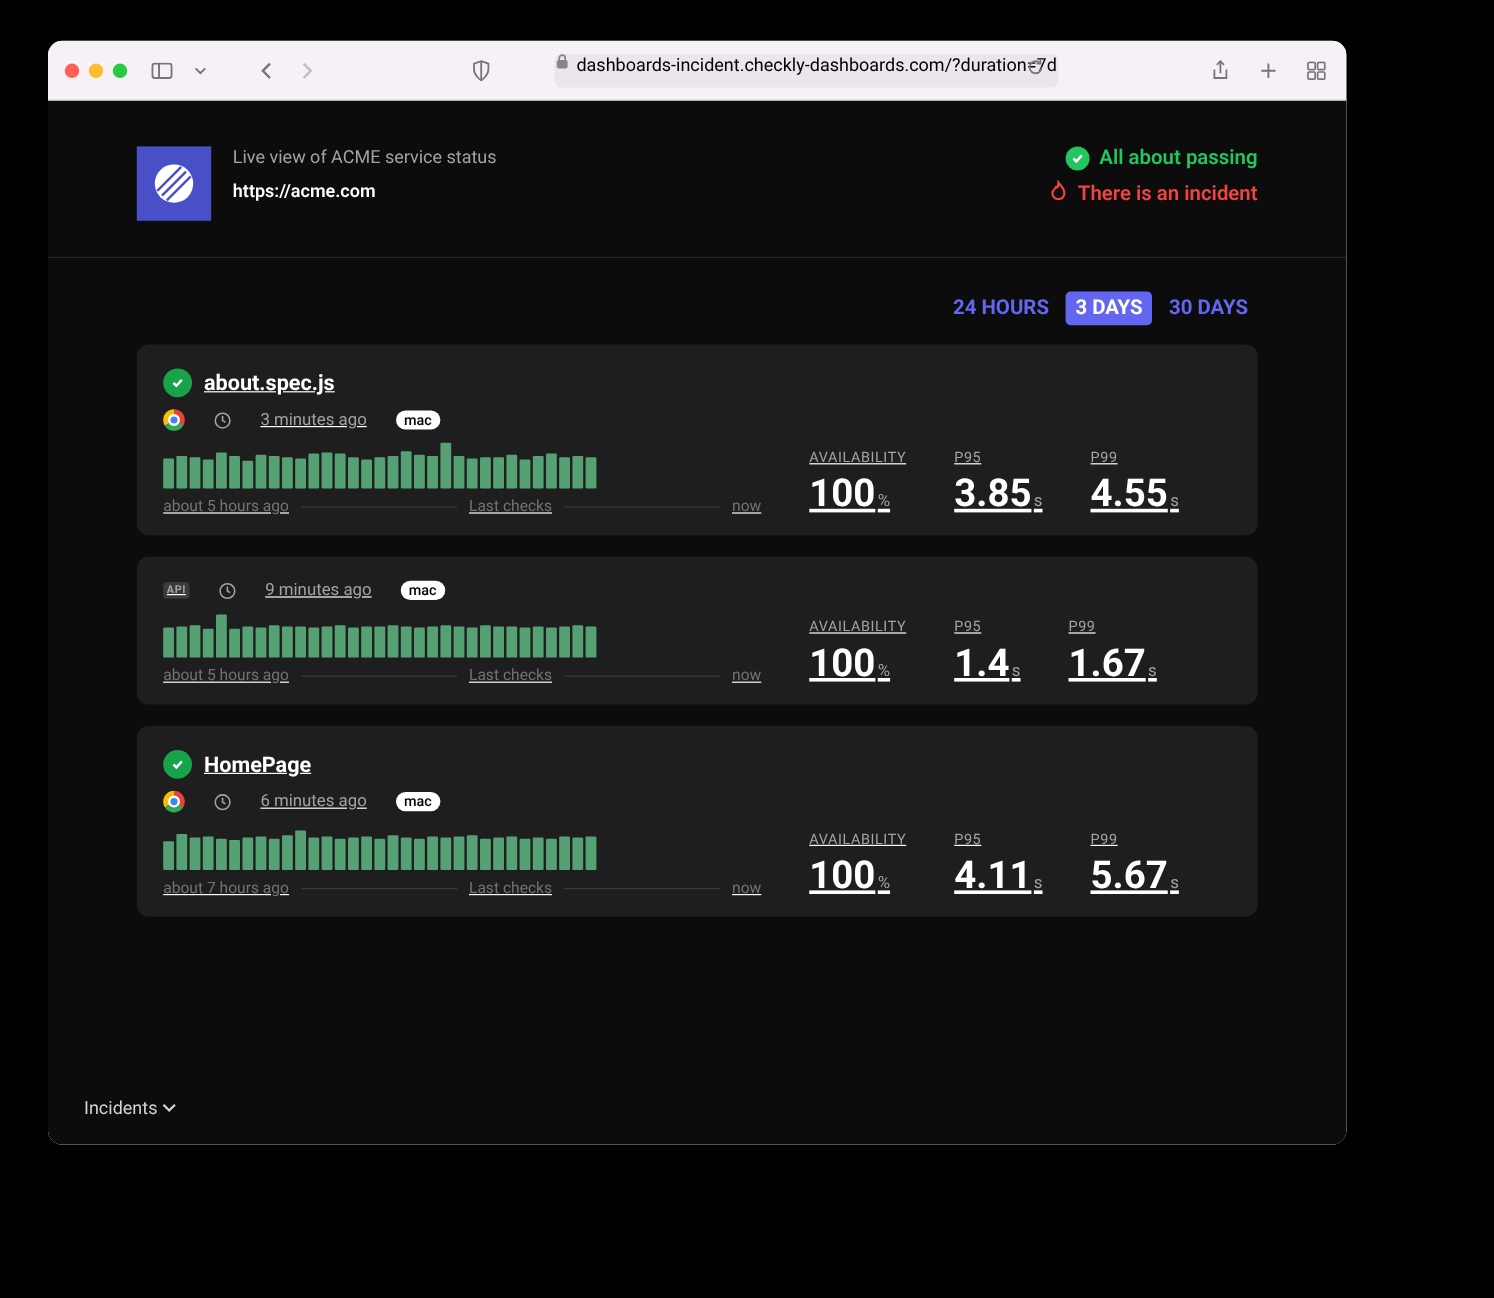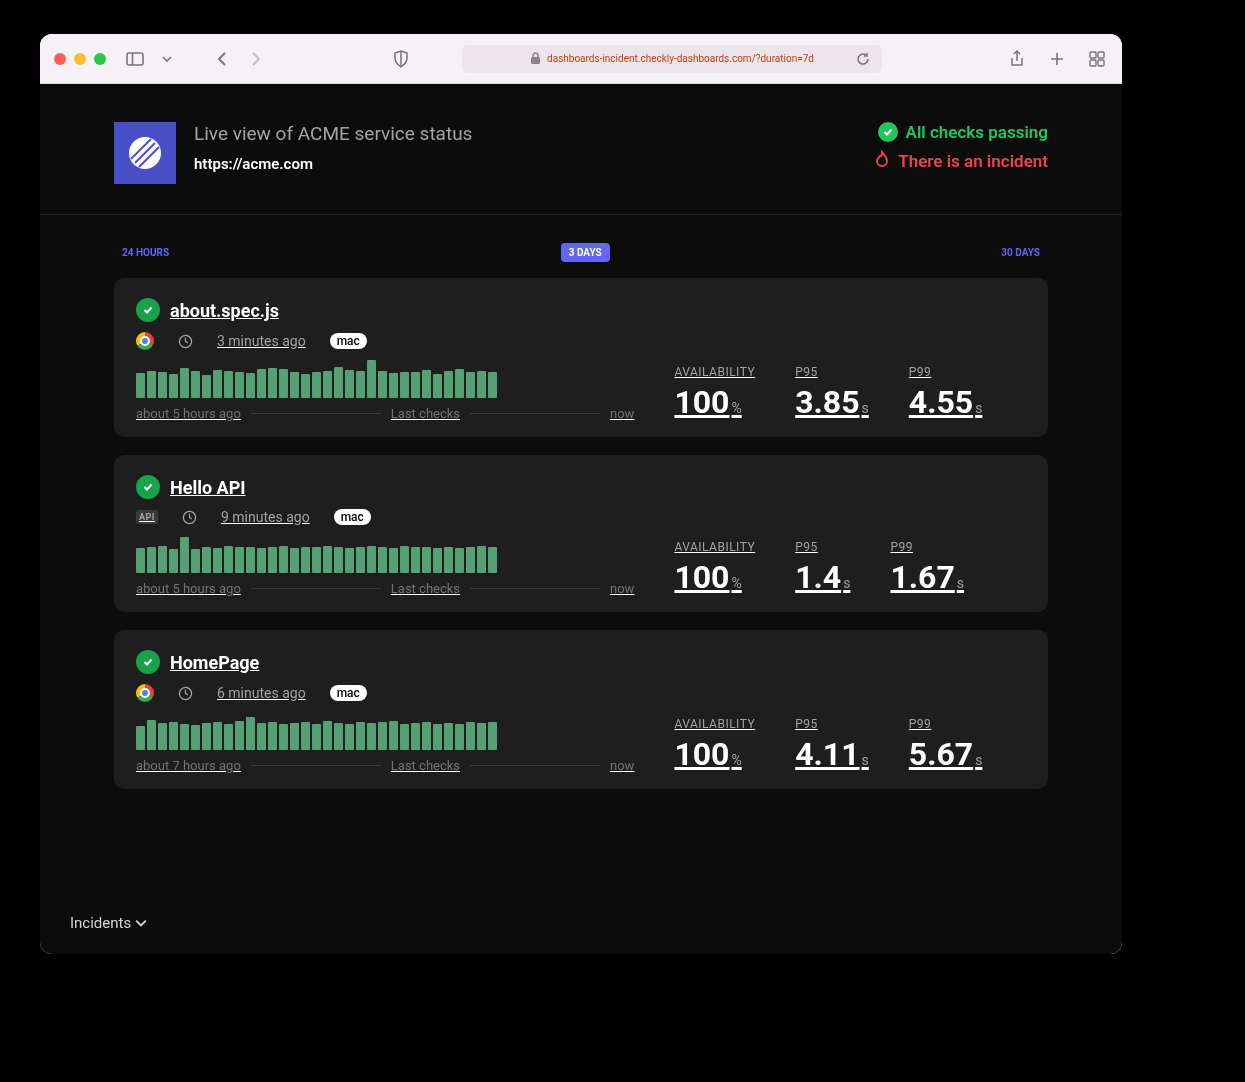--- a/index.html
+++ b/index.html
@@ -66,25 +66,24 @@
     color: #7a737a;
   }
   .chrome .sp { flex: 0 0 14px; }
   .url {
     flex: 0 0 420px;
     height: 28px;
     margin: 0 auto;
     background: #ece6ec;
     border-radius: 6px;
     display: flex;
-    align-items: center;
     justify-content: center;
     gap: 6px;
-    font-size: 10px;
-    color: #c2410c;
+    font-size: 15px;
+    color: #000000;
     position: relative;
   }
   .url .reload { position: absolute; right: 8px; color:#7a737a; }
   .chrome-right { margin-left: auto; display: flex; gap: 18px; }
 
   
   .page {
     flex: 1;
     background: var(--bg-page);
     overflow-y: auto;
@@ -101,21 +100,21 @@
     border-bottom: 1px solid #242424;
   }
   .logo {
     width: 62px; height: 62px;
     background: #4950c7;
     display: flex; align-items: center; justify-content: center;
     margin-right: 18px;
     flex-shrink: 0;
   }
   .title-block h1 { margin: 0 0 6px 0; font-size: 24px; font-weight: 700; }
-  .title-block .sub { color: var(--fg-muted); font-size: 19px; margin-bottom: 10px; }
+  .title-block .sub { color: var(--fg-muted); font-size: 15px; margin-bottom: 10px; }
   .title-block .lnk { color: #fff; font-size: 15px; font-weight: 600; }
   .header-right { margin-left: auto; text-align: right; font-size: 17px; font-weight: 600; }
   .hr-line { display: flex; align-items: center; justify-content: flex-end; gap: 8px; margin-bottom: 8px; }
   .hr-pass { color: #22c55e; }
   .hr-inc { color: var(--red-text); }
   .ic-circle-check {
     width: 20px; height: 20px; border-radius: 50%;
     background: var(--green); display: inline-flex; align-items:center; justify-content:center;
   }
   .ic-fire { color: var(--red-text); }
@@ -127,21 +126,21 @@
     border-radius: 10px;
     padding: 18px 18px 20px 18px;
     color: #fff;
     margin-bottom: 26px;
   }
   .banner-top { display: flex; align-items: center; gap: 8px; font-size: 13px; font-weight: 700; letter-spacing: .3px; margin-bottom: 6px; }
   .banner h3 { margin: 0 0 10px 0; font-size: 18px; font-weight: 700; }
   .banner p { margin: 0 0 8px 0; font-size: 15px; }
   .banner .time { font-size: 15px; font-weight: 500; }
 
-  .durations { display:flex; justify-content:space-between; gap: 6px; margin-bottom: 16px; font-size: 10px; font-weight: 700; }
+  .durations { display:flex; justify-content:flex-end; gap: 6px; margin-bottom: 16px; font-size: 17px; font-weight: 700; }
   .dur { color: var(--accent-bright); padding: 4px 8px; border-radius:4px; cursor: pointer; }
   .dur.active { background: var(--accent-bright); color: #fff; }
 
   .check {
     background: var(--bg-card);
     border-radius: 10px;
     padding: 20px 22px 16px 22px;
     margin-bottom: 18px;
     text-decoration: underline;
   }
@@ -276,21 +275,21 @@
         <div class="sub">Live view of ACME service status</div>
         <div class="lnk">https://acme.com</div>
       </div>
       <div class="header-right">
         <div class="hr-line hr-pass">
           <span class="ic-circle-check">
             <svg width="12" height="12" viewBox="0 0 12 12" fill="none" stroke="#fff" stroke-width="2">
                 <polyline points="2.5,6 5,8.5 9.5,3.5"></polyline>
               </svg>
           </span>
-          <span>All checks passing</span>
+          <span>All about passing</span>
         </div>
         <div class="hr-line hr-inc">
           <span class="ic-fire">
             <svg width="16" height="18" viewBox="0 0 16 18" fill="none" stroke="currentColor" stroke-width="1.8">
                 <path d="M8 2 C10 5 13 7 13 11 A5 5 0 0 1 3 11 C3 8 6 8 6 5 C6 7 8 7 8 2 Z"></path>
               </svg>
           </span>
           <span>There is an incident</span>
         </div>
       </div>
@@ -379,28 +378,20 @@
           <div class="val">3.85<span class="unit">s</span></div>
         </div>
         <div class="metric">
           <div class="label">P99</div>
           <div class="val">4.55<span class="unit">s</span></div>
         </div>
       </div>
     </div>
   </div>
           <div class="check">
-    <div class="check-head">
-      <span class="status-dot">
-        <svg width="12" height="12" viewBox="0 0 12 12" fill="none" stroke="#fff" stroke-width="2">
-                  <polyline points="2.5,6 5,8.5 9.5,3.5"></polyline>
-                </svg>
-      </span>
-      <span class="check-name">Hello API</span>
-    </div>
     <div class="check-body">
       <div class="check-left">
         <div class="check-meta">
           <span class="api-badge">API</span>
           <svg width="15" height="15" viewBox="0 0 16 16" fill="none" stroke="currentColor" stroke-width="1.4">
                     <circle cx="8" cy="8" r="6.5"></circle>
                     <polyline points="8,4 8,8 10.5,9.5"></polyline>
                   </svg>
           <span>9 minutes ago</span>
           <span class="pill">mac</span>

